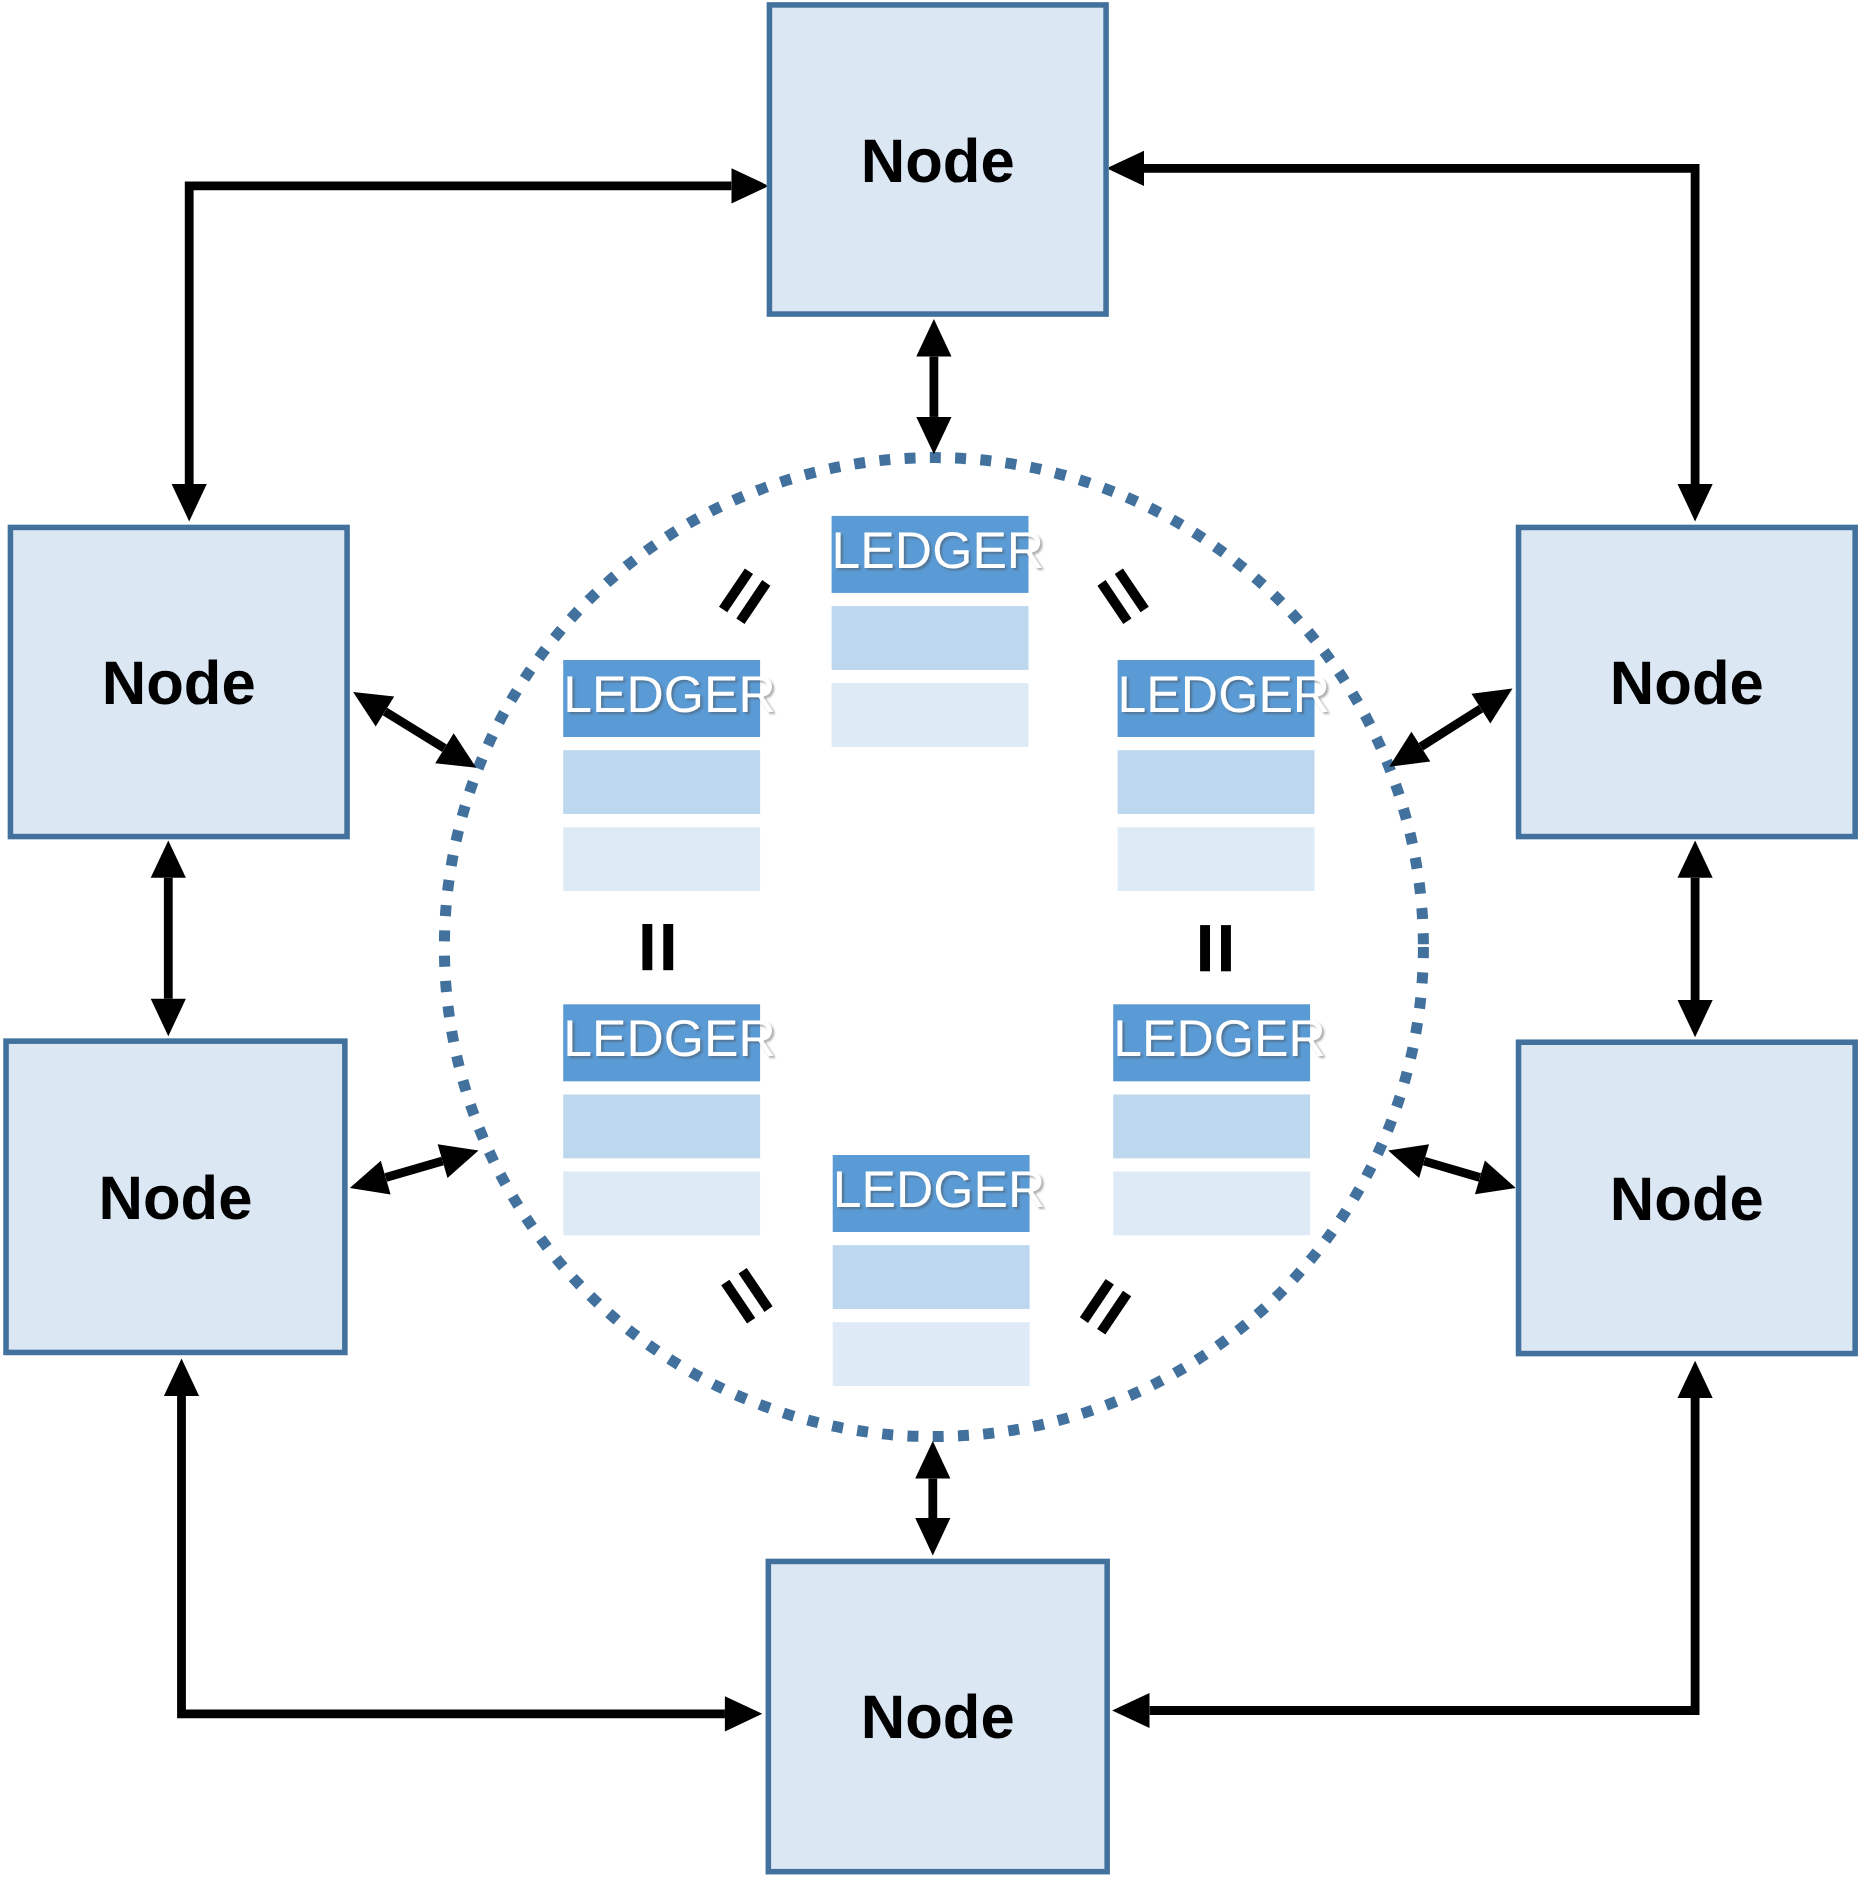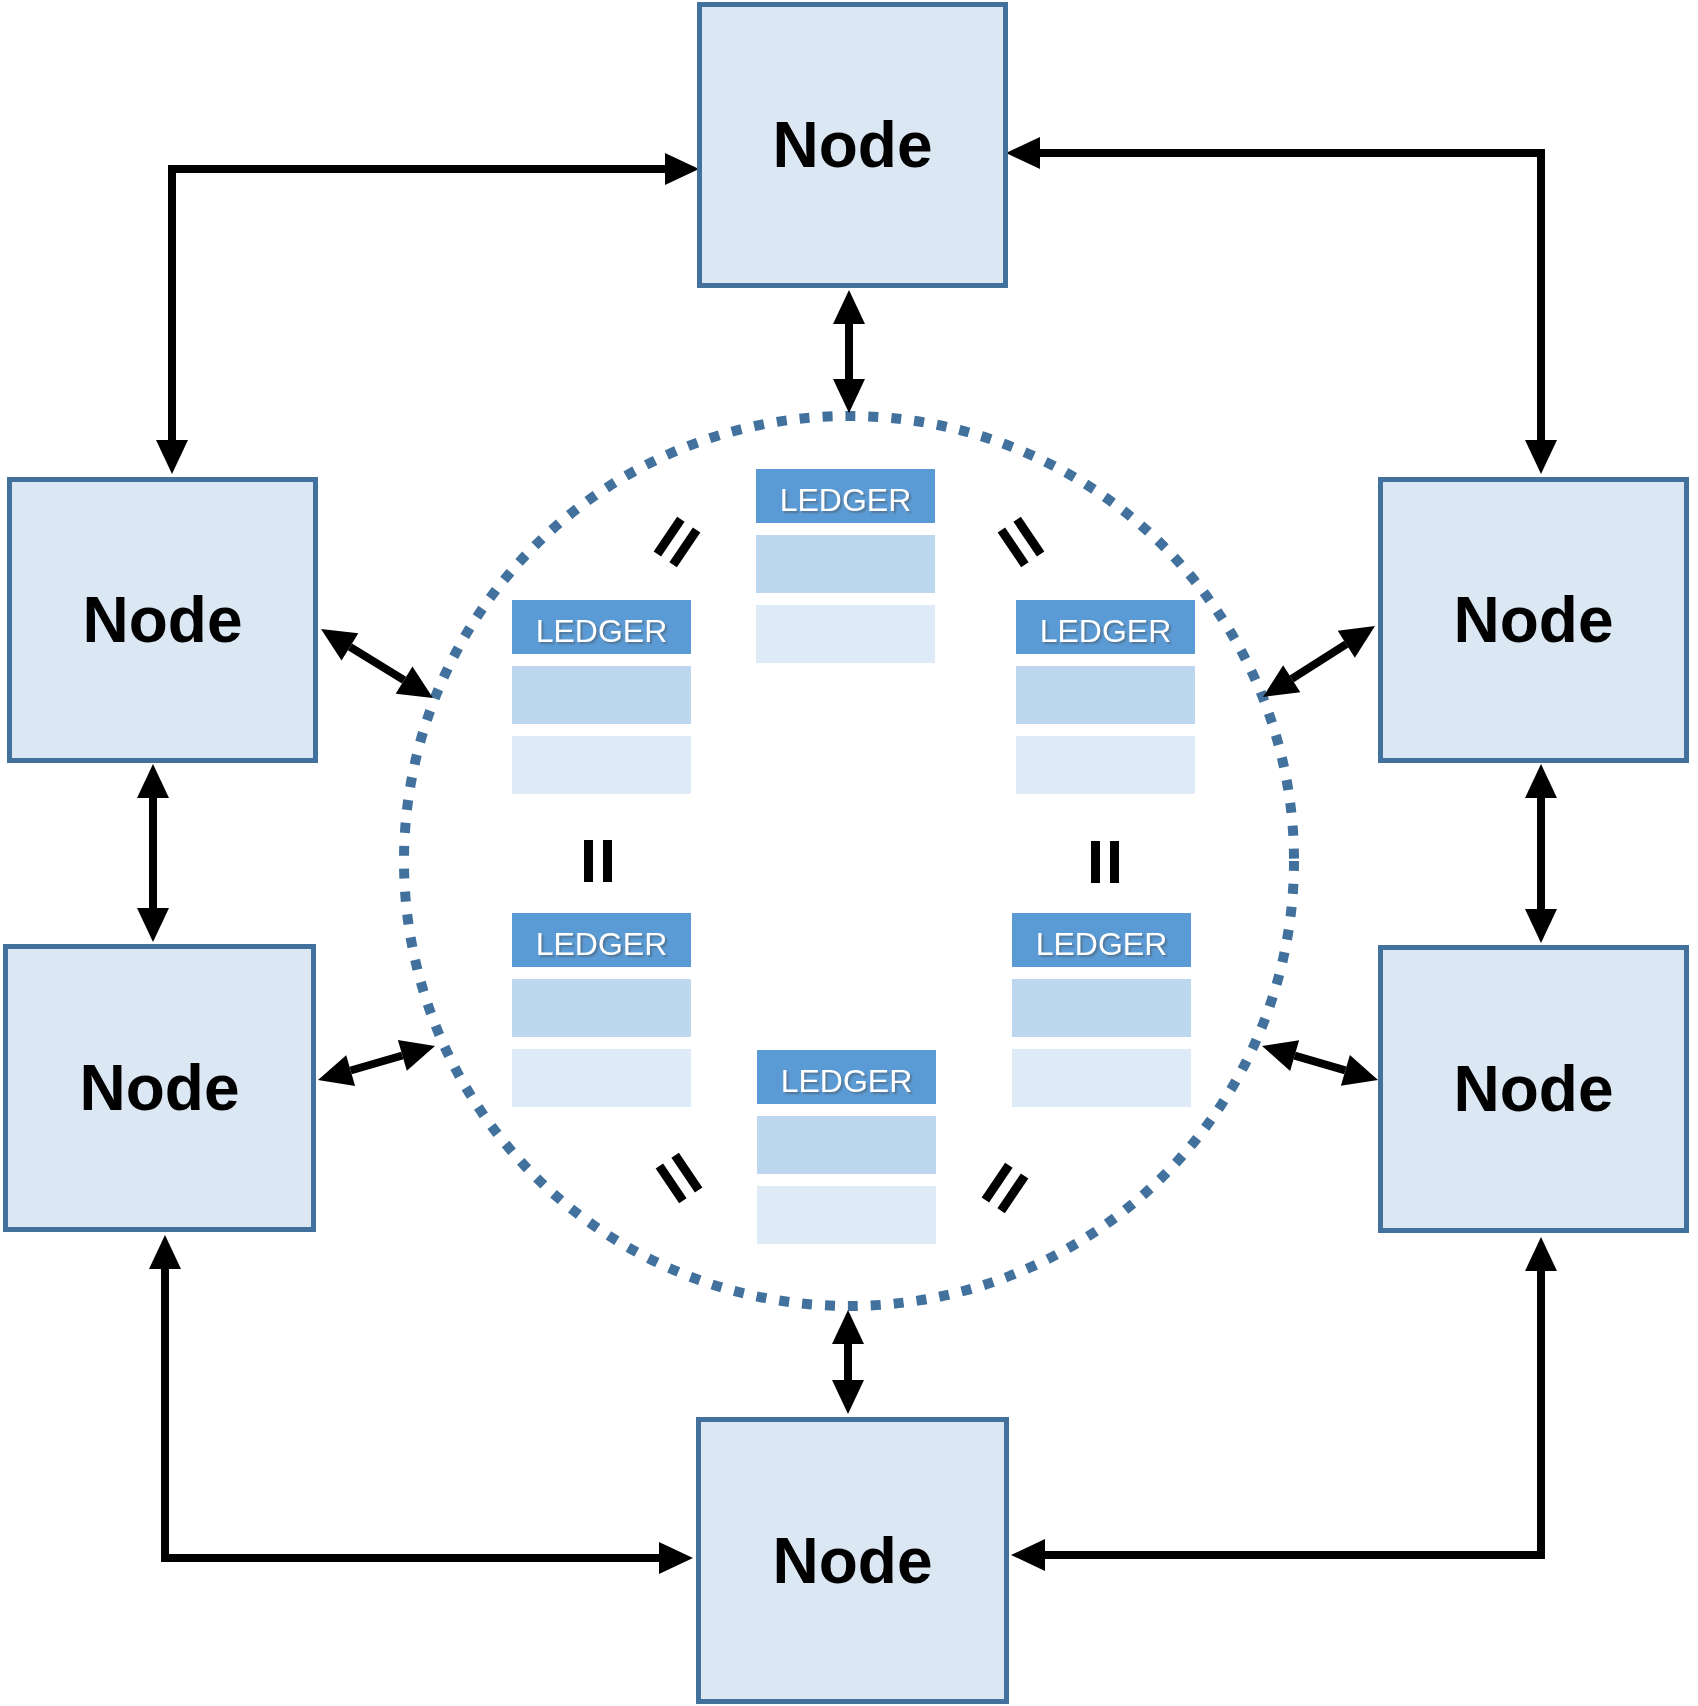--- a/index.html
+++ b/index.html
@@ -46,44 +46,44 @@
     position:absolute;
     box-sizing:border-box;
     background:var(--c-node-fill);
     border:5px solid var(--c-node-border);
     display:flex;
     align-items:center;
     justify-content:center;
     z-index:2;
   }
   .node-label{
-    font-size:64px;
+    font-size:56px;
     font-weight:bold;
     color:var(--c-text);
     letter-spacing:0px;
   }
   #node-top        {left:697px; top:2px;    width:311px; height:286px;}
   #node-left-upper {left:7px;   top:477px;  width:311px; height:286px;}
   #node-right-upper{left:1378px;top:477px;  width:311px; height:286px;}
   #node-left-lower {left:3px;   top:944px;  width:313px; height:288px;}
   #node-right-lower{left:1378px;top:945px;  width:311px; height:288px;}
   #node-bottom     {left:696px; top:1417px; width:313px; height:287px;}
 
   .ledger{
     position:absolute;
     width:179px;
     z-index:2;
   }
   .ledger-header{
-    height:54px;
+    height:70px;
     background:var(--c-ledger-header);
     color:var(--c-ledger-header-text);
-    font-size:32px;
+    font-size:47px;
     line-height:62px;
-    text-align:center;
+    text-align:left;
     text-shadow:2px 2px 2px rgba(70,70,70,0.45);
   }
   .ledger-row{
     height:58px;
     margin-top:12px;
   }
   .ledger-row.row2{background:var(--c-ledger-row-med);}
   .ledger-row.row3{background:var(--c-ledger-row-light);}
   #ledger-top-center   {left:756px;  top:469px;}
   #ledger-mid-left     {left:512px;  top:600px;}

